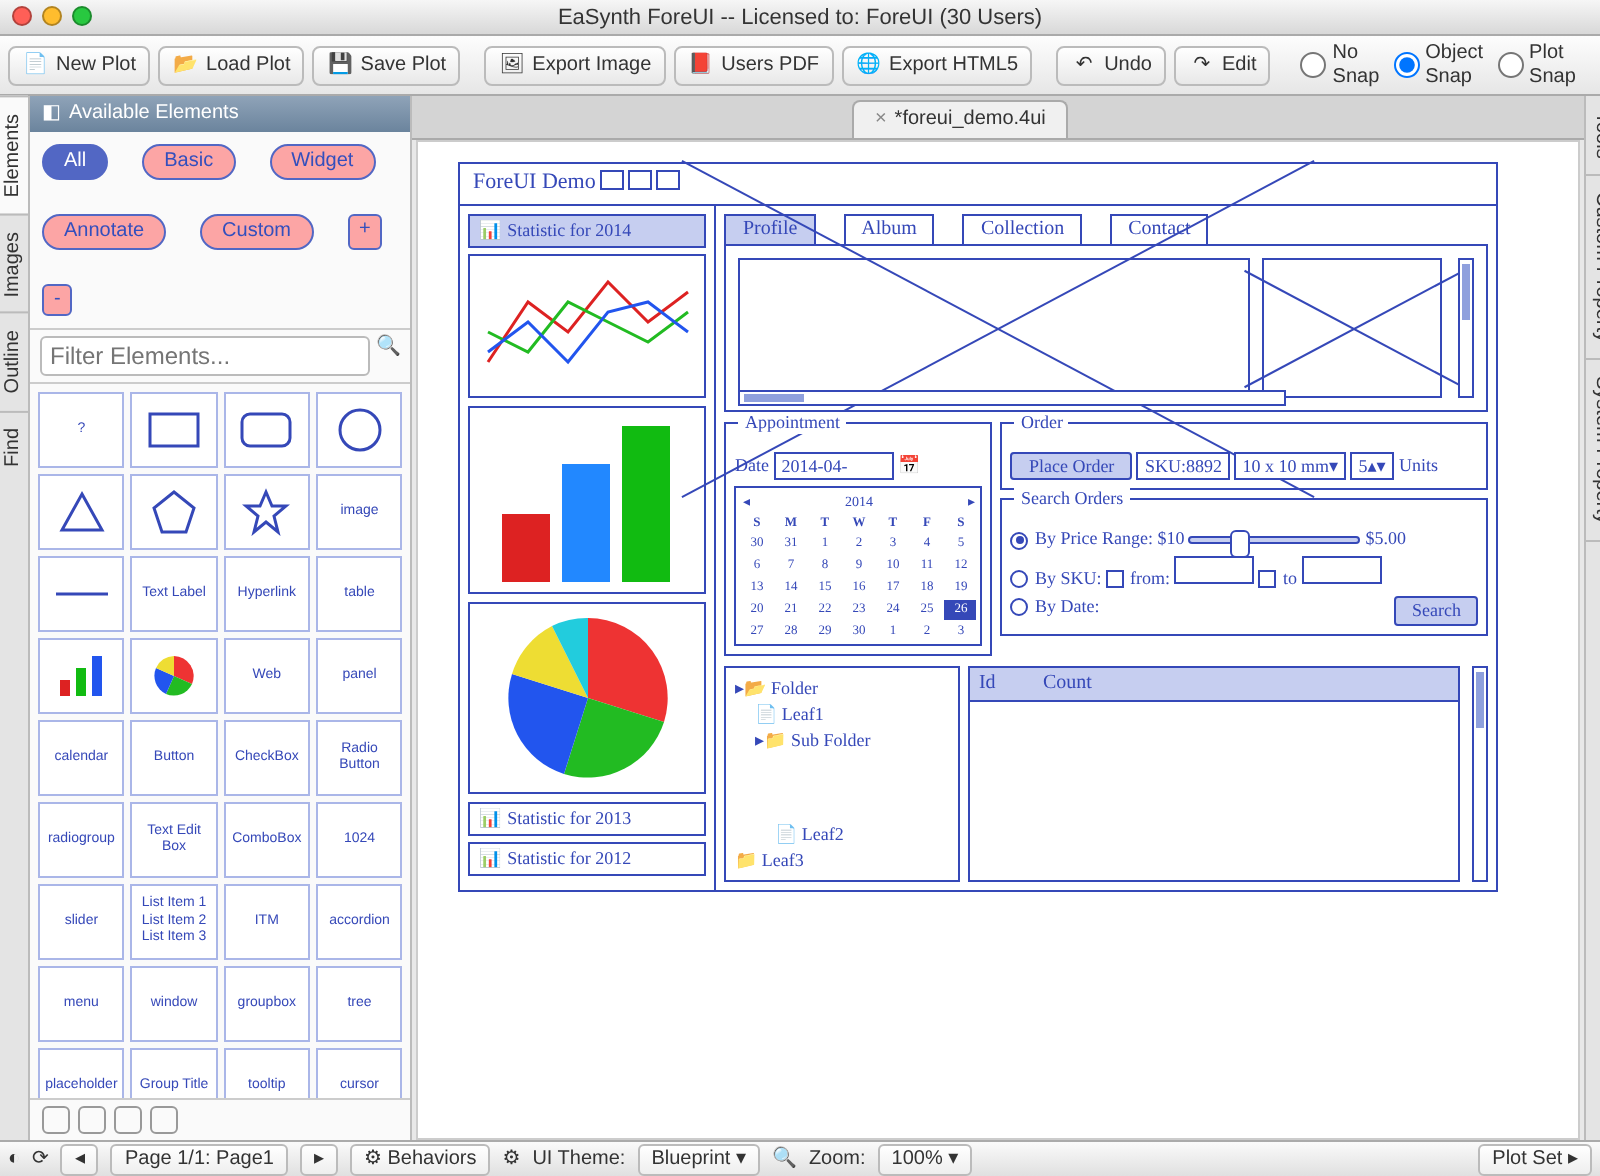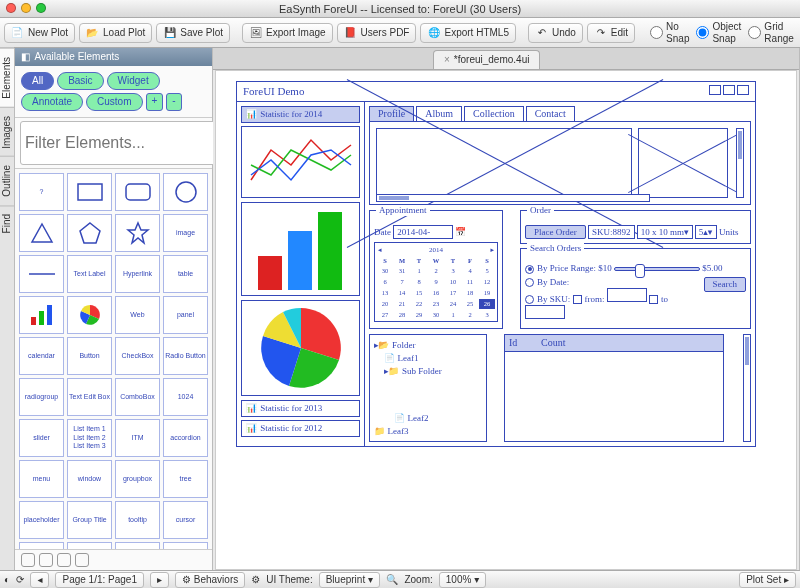--- a/index.html
+++ b/index.html
@@ -15,60 +15,60 @@
 .snap { display: flex; align-items: center; gap: 2px; font-size: 10px; margin-left: 2px; }
 .snap input { margin: 0 1px;}
 .content { display: flex; height: 522px; }
 .vtabs { width: 18px; background: #e4e4e4; border-right: 1px solid #bbb; display: flex; flex-direction: column; }
 .vtab { writing-mode: vertical-rl; transform: rotate(180deg); font-size: 10px; padding: 8px 1px; border-bottom: 1px solid #bbb; text-align: center; cursor: pointer; }
 .vtab.active { background: #fafafa; }
 .rvtabs { width: 18px; background: #e4e4e4; border-left: 1px solid #bbb; display: flex; flex-direction: column;}
 .rvtab { writing-mode: vertical-rl; font-size: 10px; padding: 8px 1px; border-bottom: 1px solid #bbb; text-align: center; cursor: pointer; }
 .elements { width: 198px; background: #fafafa; border-right: 1px solid #bbb; display: flex; flex-direction: column; }
 .panel-hd { background: linear-gradient(#8fa3b8,#6b849d); color: #fff; padding: 3px 6px; font-size: 10px; display: flex; align-items: center; gap: 4px;}
-.btnrow { display: flex; flex-wrap: wrap; gap: 3px; padding: 6px; border-bottom: 1px solid #ccc; }
-.pill { padding: 2px 10px; border: 1px solid #5267c4; border-radius: 9px; font-size: 10px; background: #86efac; color: #334fbd; cursor: pointer; }
+.btnrow { display: flex; flex-wrap: wrap; gap: 17px; padding: 6px; border-bottom: 1px solid #ccc; }
+.pill { padding: 2px 10px; border: 1px solid #5267c4; border-radius: 9px; font-size: 10px; background: #fca5a5; color: #334fbd; cursor: pointer; }
 .pill.active { background: #5267c4; color: #fff; }
 .pill.sq { border-radius: 3px; padding: 1px 5px;}
 .filter { display: flex; padding: 3px 5px; border-bottom: 1px solid #ccc; gap: 3px;}
-.filter input { flex: 1; border: 1px solid #bbb; border-radius: 3px; padding: 12px 4px; font-size: 16px;}
+.filter input { flex: 1; border: 1px solid #bbb; border-radius: 3px; padding: 2px 4px; font-size: 12px;}
 .grid { flex: 1; overflow-y: scroll; padding: 4px; display: grid; grid-template-columns: repeat(4, 1fr); gap: 3px; }
 .cell { border: 1px solid #aab6e8; background: #fff; height: 38px; display: flex; align-items: center; justify-content: center; font-size: 7px; color: #3548b8; overflow: hidden; position: relative;}
 .cell svg { max-width: 100%; max-height: 100%; }
 .canvas-area { flex: 1; background: #e8e8e8; display: flex; flex-direction: column; }
 .doctab { height: 22px; background: #d4d4d4; border-bottom: 1px solid #aaa; display: flex; align-items: flex-end; padding-left: 220px;}
 .doctab-item { background: #f0f0f0; border: 1px solid #aaa; border-bottom: none; border-radius: 4px 4px 0 0; padding: 3px 10px; font-size: 10px; display: flex; align-items: center; gap: 4px;}
 .doctab-item .x { color: #888;}
 .canvas-viewport { flex: 1; overflow: auto; background: #fff; border: 1px solid #ccc; margin: 0 2px; position: relative;}
 .canvas-viewport::-webkit-scrollbar { width: 14px; height: 14px;}
 .canvas-viewport::-webkit-scrollbar-thumb { background: #bcc9e8; border: 1px solid #88a;}
 .mock { position: absolute; left: 20px; top: 10px; width: 520px; border: 1.5px solid #3548b8; background: #fff; font-family: "Comic Sans MS", cursive; color: #3548b8; }
-.mock-titlebar { border-bottom: 1.5px solid #3548b8; padding: 3px 6px; display: flex; justify-content: space-between; font-size: 11px;}
+.mock-titlebar { border-bottom: 1.5px solid #3548b8; padding: 3px 6px; display: flex; font-size: 11px;}
 .winbtns span { display: inline-block; width: 12px; height: 10px; border: 1px solid #3548b8; margin-left: 2px; position: relative;}
 .menu { border-bottom: 1.5px solid #3548b8; padding: 2px 6px; font-size: 10px; display: flex; gap: 10px;}
 .mock-body { display: flex; }
 .sidepanel { width: 128px; border-right: 1.5px solid #3548b8; padding: 4px;}
 .stat-hd { border: 1.5px solid #3548b8; background: #c6cef0; padding: 2px 4px; font-size: 9px; margin-bottom: 3px; display: flex; align-items: center; gap: 3px;}
 .chartbox { border: 1px solid #3548b8; height: 72px; margin-bottom: 4px; display: flex; align-items: center; justify-content: center;}
 .chartbox.pie { height: 96px;}
 .chartbox.bar { height: 94px;}
 .stat-item { border: 1px solid #3548b8; padding: 2px 4px; font-size: 9px; margin-top: 3px; display: flex; gap: 3px;}
 .main { flex: 1; padding: 4px; }
-.tabs { display: flex; gap: 0; font-size: 10px; margin-bottom: 0;}
+.tabs { display: flex; gap: 12px; font-size: 10px; margin-bottom: 0;}
 .tab { border: 1.5px solid #3548b8; border-bottom: none; padding: 1px 8px; margin-right: 2px; background: #fff;}
 .tab.active { background: #c6cef0;}
 .tabpane { border: 1.5px solid #3548b8; height: 84px; position: relative; display: flex; gap: 6px; padding: 6px;}
 .ph { border: 1.5px solid #3548b8; flex: 1; position: relative; background: #fff;}
 .ph::before, .ph::after { content: ""; position: absolute; border-top: 1px solid #3548b8; width: 141%; top: 50%; left: -20%; transform-origin: center;}
 .ph::before { transform: rotate(28deg);} .ph::after { transform: rotate(-28deg);}
 .scrollh { position: absolute; bottom: 2px; left: 6px; right: 100px; height: 8px; border: 1px solid #3548b8; background: #fff;}
 .scrollh::after { content:""; position: absolute; left: 2px; top: 1px; width: 30px; height: 4px; background: #8fa0dd;}
 .scrollv { border: 1px solid #3548b8; width: 8px; margin-left: 2px; background: #fff; position: relative;}
 .scrollv::after { content:""; position: absolute; top: 2px; left: 1px; width: 4px; height: 28px; background: #8fa0dd;}
-.row { display: flex; gap: 17px; margin-top: 5px;}
+.row { display: flex; gap: 4px; margin-top: 5px;}
 .fieldset { border: 1.5px solid #3548b8; padding: 14px 4px 4px; position: relative; font-size: 9px;}
 .fieldset .legend { position: absolute; top: -6px; left: 6px; background: #fff; padding: 0 3px; font-size: 9px;}
 .wfield { border: 1px solid #3548b8; background: #fff; padding: 1px 3px; height: 14px; display: inline-flex; align-items: center; font-size: 9px;}
 .wbtn { border: 1.5px solid #3548b8; background: #c6cef0; padding: 1px 8px; font-size: 9px; border-radius: 2px;}
 .cal { border: 1px solid #3548b8; margin-top: 3px; font-size: 6.5px; padding: 2px;}
 .calhdr { display: flex; justify-content: space-between; font-size: 7px; padding: 1px;}
 .calgrid { display: grid; grid-template-columns: repeat(7,1fr); gap: 1px;}
 .calgrid span { text-align: center; padding: 1px 0;}
 .calgrid .hd { font-weight: bold;}
 .calgrid .today { background: #3548b8; color: #fff;}
@@ -141,21 +141,21 @@
   <label class="snap">
       <input type="radio" name="snap" style="">
       <span>No Snap</span>
     </label>
   <label class="snap">
       <input type="radio" name="snap" checked="" style="">
       <span>Object Snap</span>
     </label>
   <label class="snap">
       <input type="radio" name="snap" style="">
-      <span>Grid Range</span>
+      <span>Plot Snap</span>
     </label>
   <div class="sep"></div>
 
 </div>
 
 <div class="content">
   <div class="vtabs">
     <div class="vtab active">Elements</div>
     <div class="vtab">Images</div>
     <div class="vtab">Outline</div>
@@ -473,22 +473,22 @@
                       </span>
                     <span class="wfield" style="width:22px">
                         <span>5</span> 
                         <span>▴▾</span>
                       </span>
                     <span>Units</span>
                   </div>
                   <div class="fieldset">
                     <div class="legend">Search Orders</div>
                     <div style="margin-bottom:3px"><span class="radio on"></span><span>By Price Range:</span> <span>$10</span> <span class="slider"></span> <span>$5.00</span></div>
+                    <div style="margin-bottom:3px"><span class="radio"></span><span>By SKU:</span> <span class="chk"></span><span>from:</span> <span class="wfield" style="width:40px"></span> <span class="chk"></span><span>to</span> <span class="wfield" style="width:40px"></span></div>
                     <div><span class="radio"></span><span>By Date:</span> <span style="float:right" class="wbtn">Search</span></div>
-                    <div style="margin-bottom:3px"><span class="radio"></span><span>By SKU:</span> <span class="chk"></span><span>from:</span> <span class="wfield" style="width:40px"></span> <span class="chk"></span><span>to</span> <span class="wfield" style="width:40px"></span></div>
                   </div>
                 </div>
               </div>
               <div class="row">
                 <div class="tree">
                   <div><span>▸📂</span> <span>Folder</span></div>
                   <div class="l1">📄 <span>Leaf1</span></div>
                   <div class="l1"><span>▸📁</span> <span>Sub Folder</span></div>
                   <div class="l2">📄 <span>Leaf2</span></div>
                   <div><span>📁</span> <span>Leaf3</span></div>

